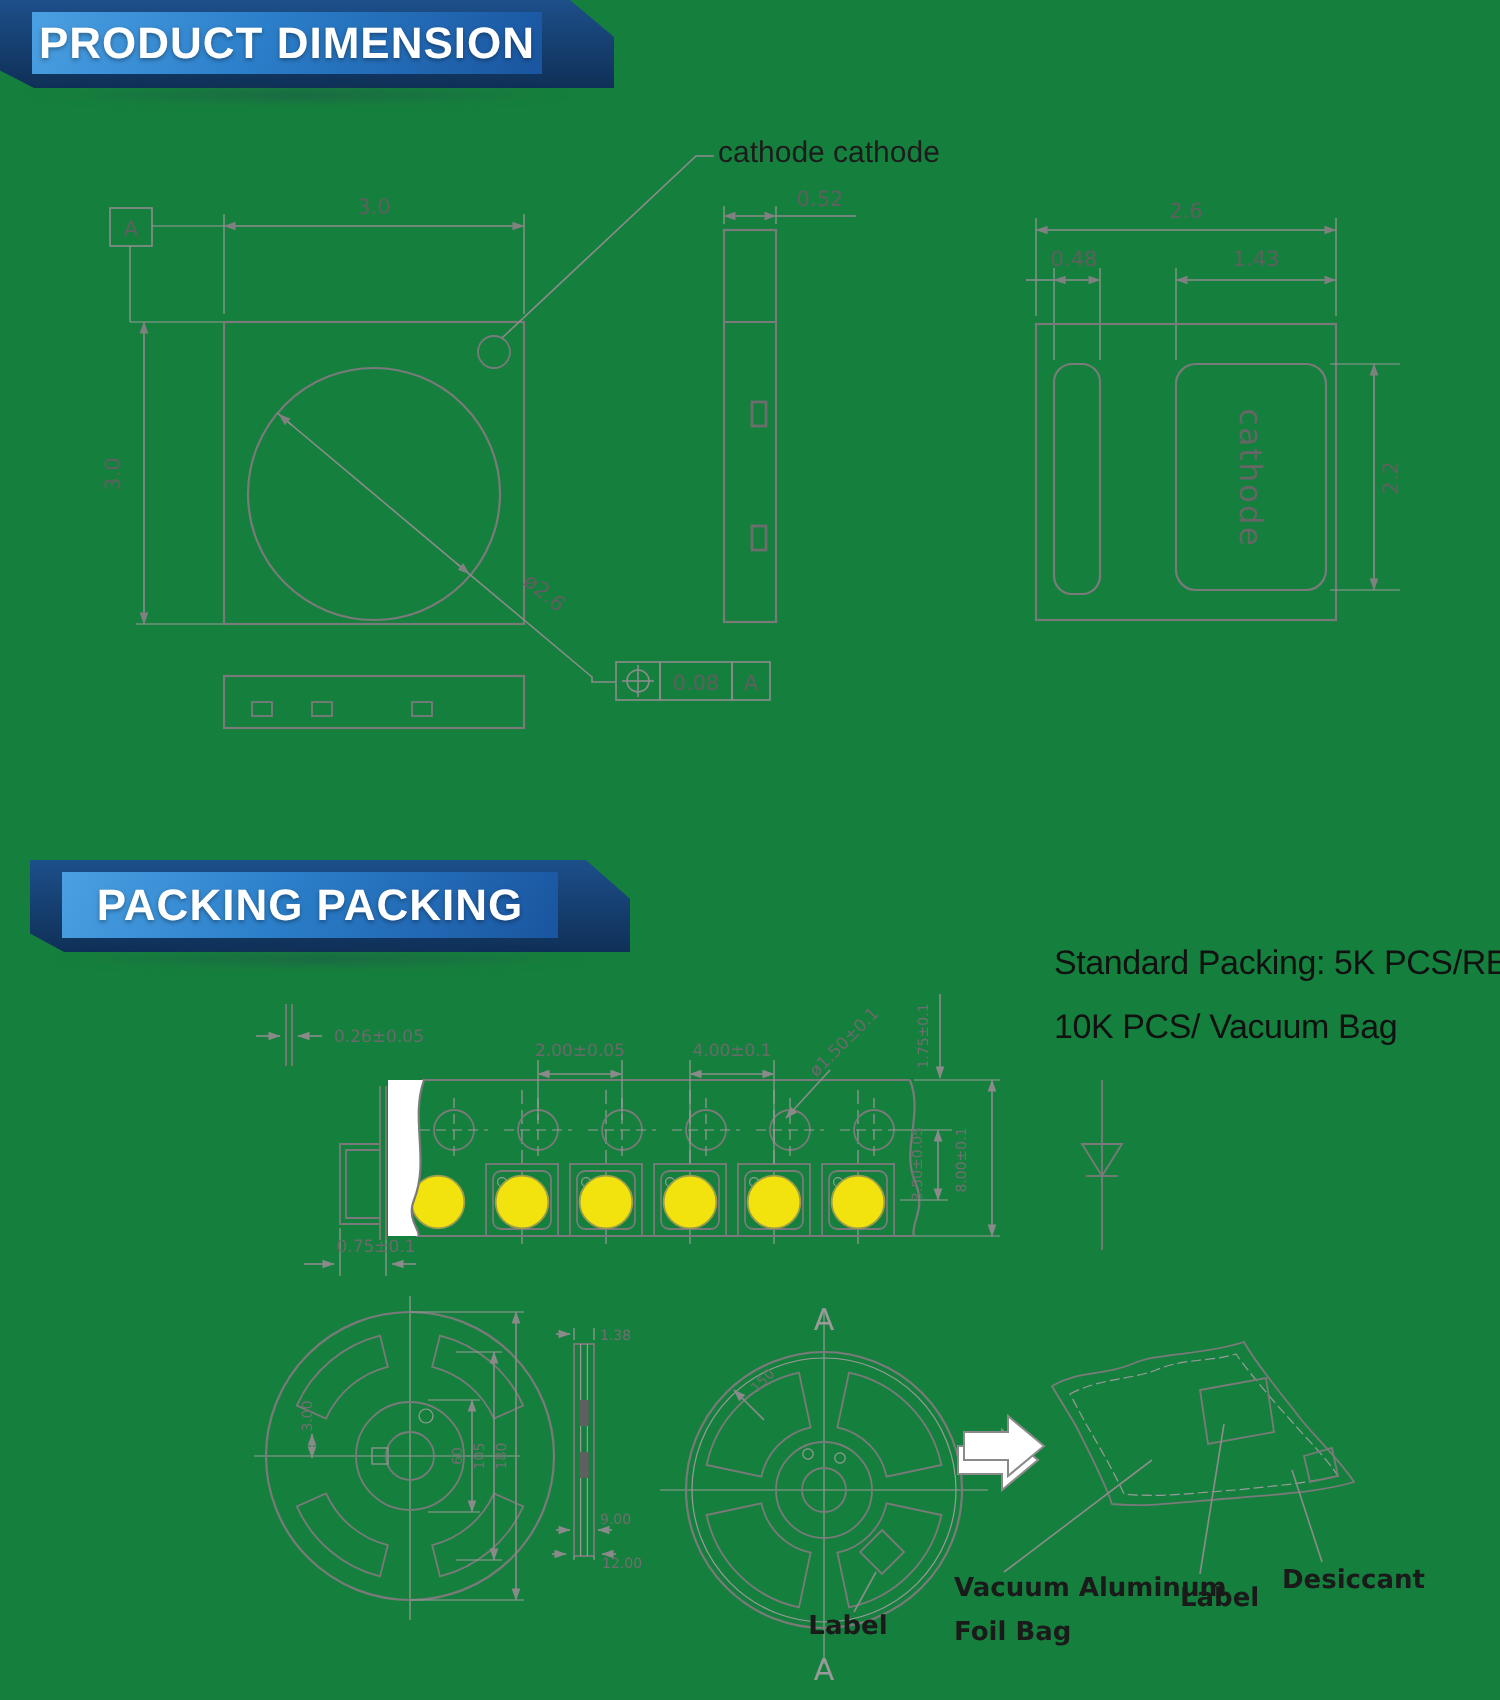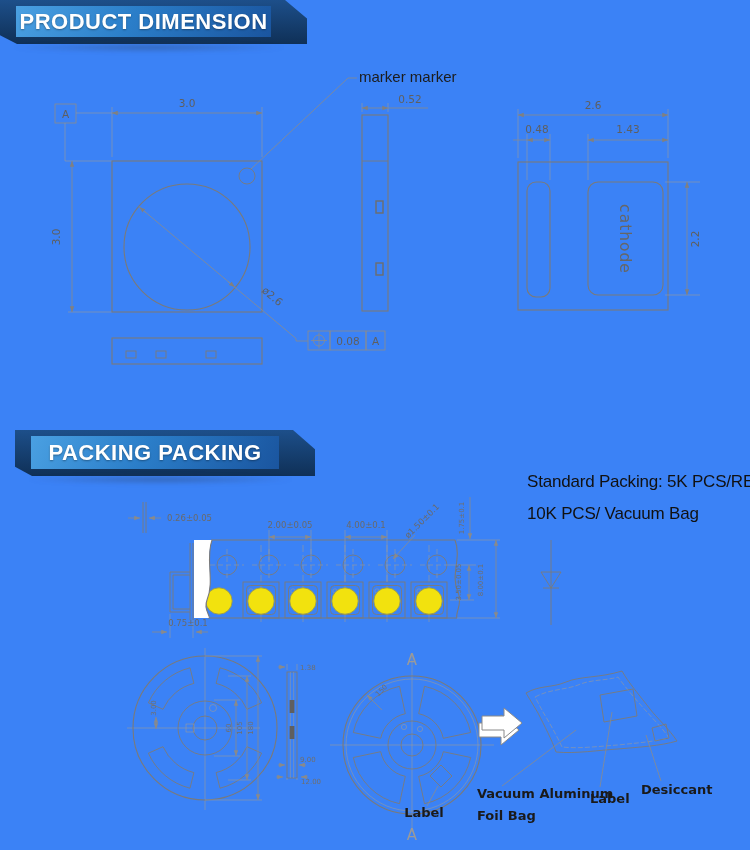--- a/index.html
+++ b/index.html
@@ -1,16 +1,16 @@
 <!DOCTYPE html>
 <html><head>
 <meta charset="utf-8">
 <style>
   html,body{margin:0;padding:0;background:#fff;}
-  .page{position:relative;width:750px;height:850px;background:#3b82f6;overflow:hidden;
+  .page{position:relative;width:750px;height:850px;background:#15803d;overflow:hidden;
         font-family:"Liberation Sans",sans-serif;}
   
   .banner{position:absolute;}
   .banner .outer{position:absolute;inset:0;background:linear-gradient(180deg,#1d4f8a,#0f3057);
     clip-path:polygon(0 0, calc(100% - 22px) 0, 100% 42%, 100% 100%, 17px 100%, 0 80%);}
   .banner .inner{position:absolute;left:16px;right:36px;top:6px;bottom:7px;
     background:linear-gradient(115deg,#4aa0e2 0%,#2b7ec9 45%,#1a559f 100%);
     display:flex;align-items:center;justify-content:center;}
   .banner .inner span{color:#fff;font-weight:bold;font-size:22px;letter-spacing:.5px;
     text-shadow:0 1px 2px rgba(0,0,0,.35);white-space:nowrap;}
@@ -44,21 +44,21 @@
 <div class="page">
 
   <div class="banner" id="banner-dimension">
     <div class="outer"></div>
     <div class="shadow"></div>
     <div class="inner">
       <span>PRODUCT DIMENSION</span>
     </div>
   </div>
 
-  <div class="cathode-marker">marker marker</div>
+  <div class="cathode-marker">cathode cathode</div>
 
   <svg id="svg-dimension" width="750" height="420" viewBox="0 0 750 420">
     <defs>
       <marker id="ar" viewBox="0 0 10 10" refX="9" refY="5" markerWidth="8" markerHeight="8" orient="auto-start-reverse">
         <path d="M0,1.6 L9.5,5 L0,8.4 z" fill="#808080"></path>
       </marker>
     </defs>
 
     <g>
       <rect class="dim" x="55" y="104" width="21" height="19"></rect>

